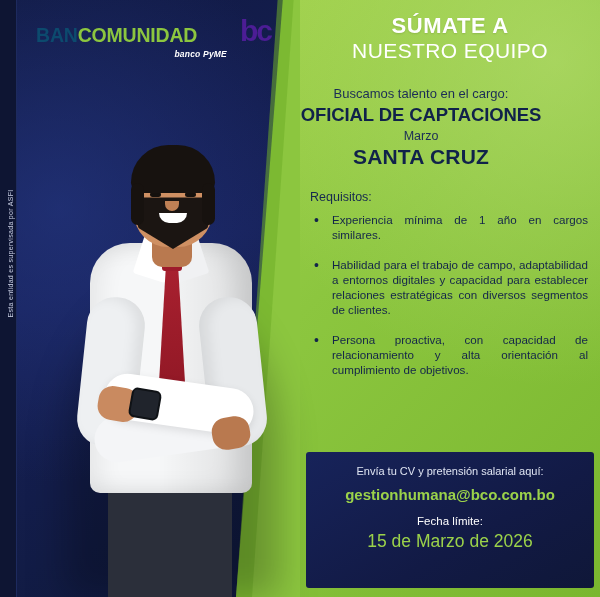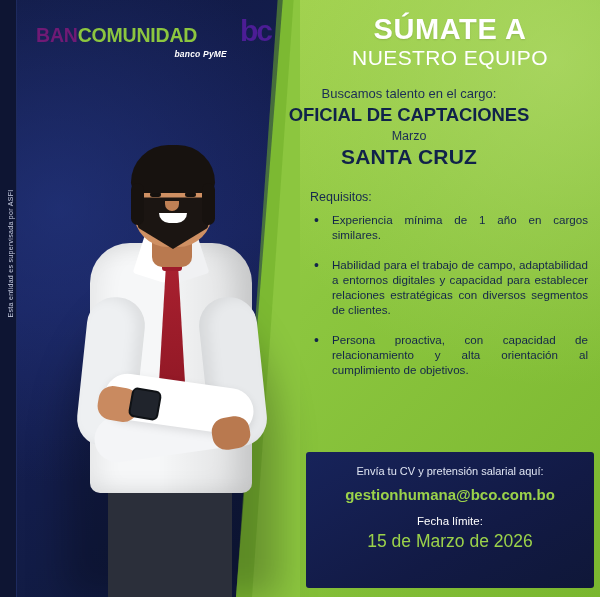--- a/index.html
+++ b/index.html
@@ -104,21 +104,21 @@
     align-items: flex-start;
     justify-content: space-between;
   }
   .logo-word {
     font-size: 19.5px;
     font-weight: bold;
     letter-spacing: -0.2px;
     line-height: 1;
     white-space: nowrap;
   }
-  .logo-word .ban { color: #701a75; }
+  .logo-word .ban { color: #0c4a6e; }
   .logo-word .comunidad { color: #8cc63f; }
   .logo-mark {
     font-size: 30px;
     font-weight: bold;
     line-height: 0.75;
     letter-spacing: -2px;
     color: #4c1d95;
     margin-top: -6px;
   }
   .logo-sub {
@@ -399,35 +399,35 @@
   
   .headline {
     position: absolute;
     left: 300px;
     top: 14px;
     width: 300px;
     text-align: center;
     color: #ffffff;
   }
   .headline-1 {
-    font-size: 29px;
+    font-size: 22px;
     font-weight: bold;
     letter-spacing: 0.6px;
     line-height: 1.05;
     text-shadow: 0 1px 2px rgba(0,0,0,0.12);
   }
   .headline-2 {
     font-size: 21px;
     line-height: 1.15;
     letter-spacing: 0.4px;
     margin-top: 2px;
   }
   .job-block {
     position: absolute;
-    left: 288px;
+    left: 300px;
     top: 86px;
     width: 242px;
     text-align: center;
     color: #14274e;
   }
   .job-intro {
     font-size: 13px;
     color: #1b2d56;
     margin-bottom: 4px;
   }

